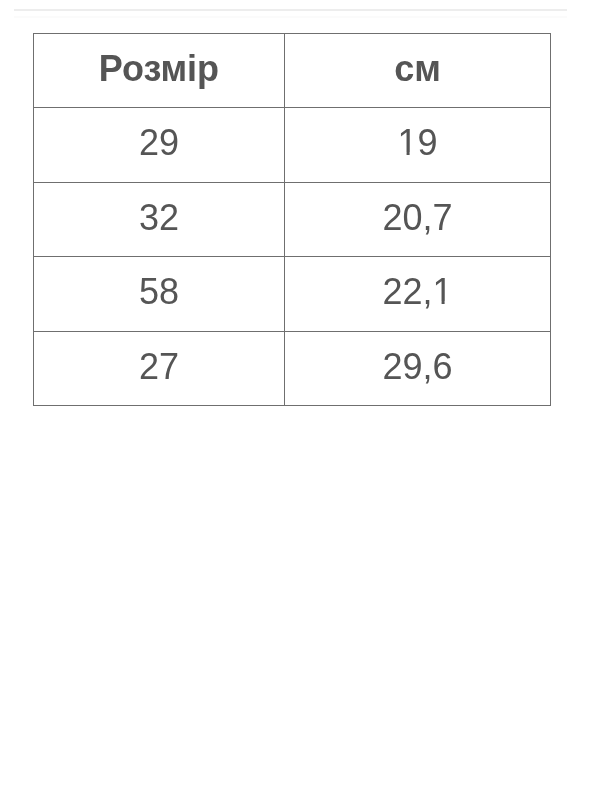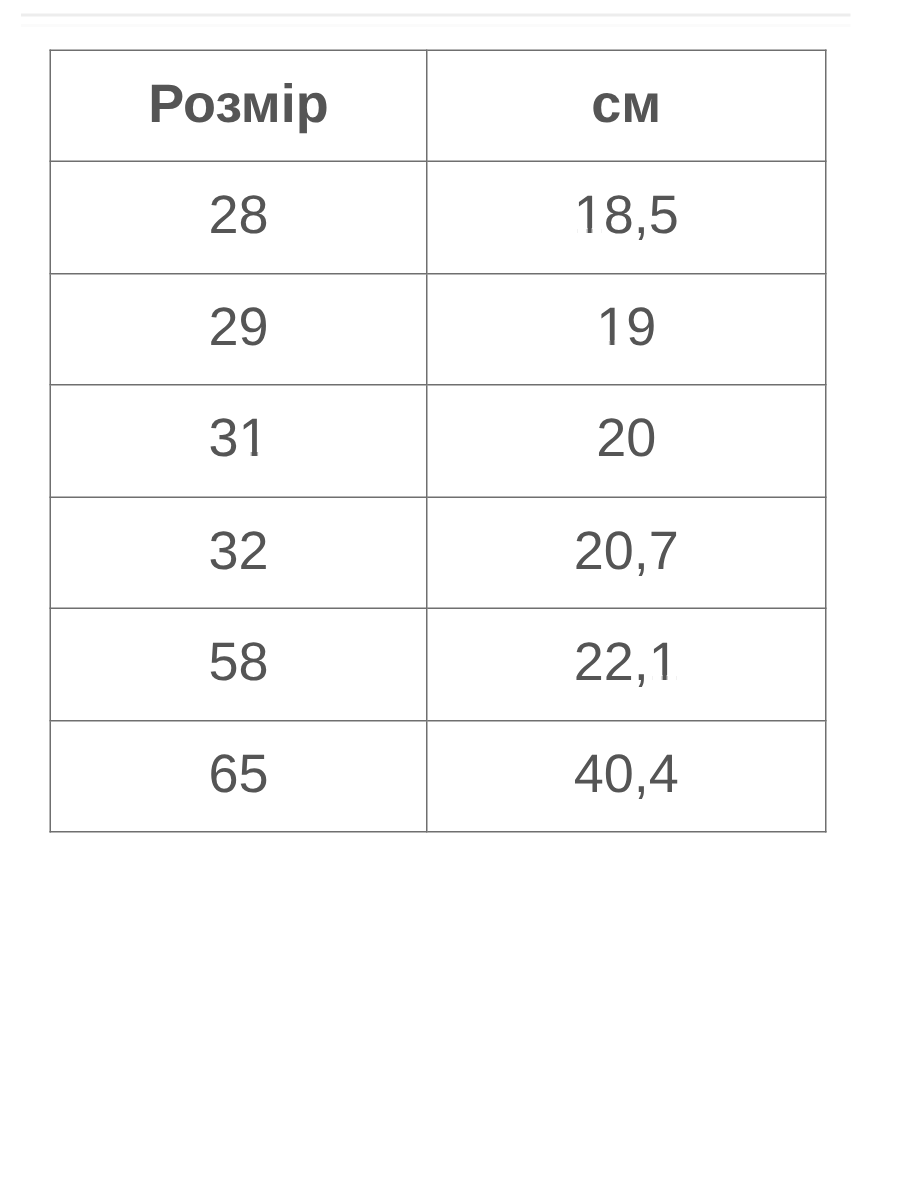--- a/index.html
+++ b/index.html
@@ -43,39 +43,31 @@
         <col class="col-cm">
       </colgroup>
     <thead>
       <tr>
         <th><span class="cellText">Розмір</span></th>
         <th><span class="cellText">см</span></th>
       </tr>
     </thead>
     <tbody id="table-body">
         <tr>
-          <td><span class="cellText">28</span></td>
-          <td><span class="cellText"><span class="glyph-one">1</span>8,5</span></td>
-        </tr>
-        <tr>
           <td><span class="cellText">29</span></td>
           <td><span class="cellText"><span class="glyph-one">1</span>9</span></td>
-        </tr>
-        <tr>
-          <td><span class="cellText">3<span class="glyph-one">1</span></span></td>
-          <td><span class="cellText">20</span></td>
         </tr>
         <tr>
           <td><span class="cellText">32</span></td>
           <td><span class="cellText">20,7</span></td>
         </tr>
         <tr>
           <td><span class="cellText">58</span></td>
           <td><span class="cellText">22,<span class="glyph-one">1</span></span></td>
         </tr>
         <tr>
-          <td><span class="cellText">65</span></td>
-          <td><span class="cellText">40,4</span></td>
+          <td><span class="cellText">27</span></td>
+          <td><span class="cellText">29,6</span></td>
         </tr>
       </tbody>
   </table>
 
 </div>
 
 </body></html>

